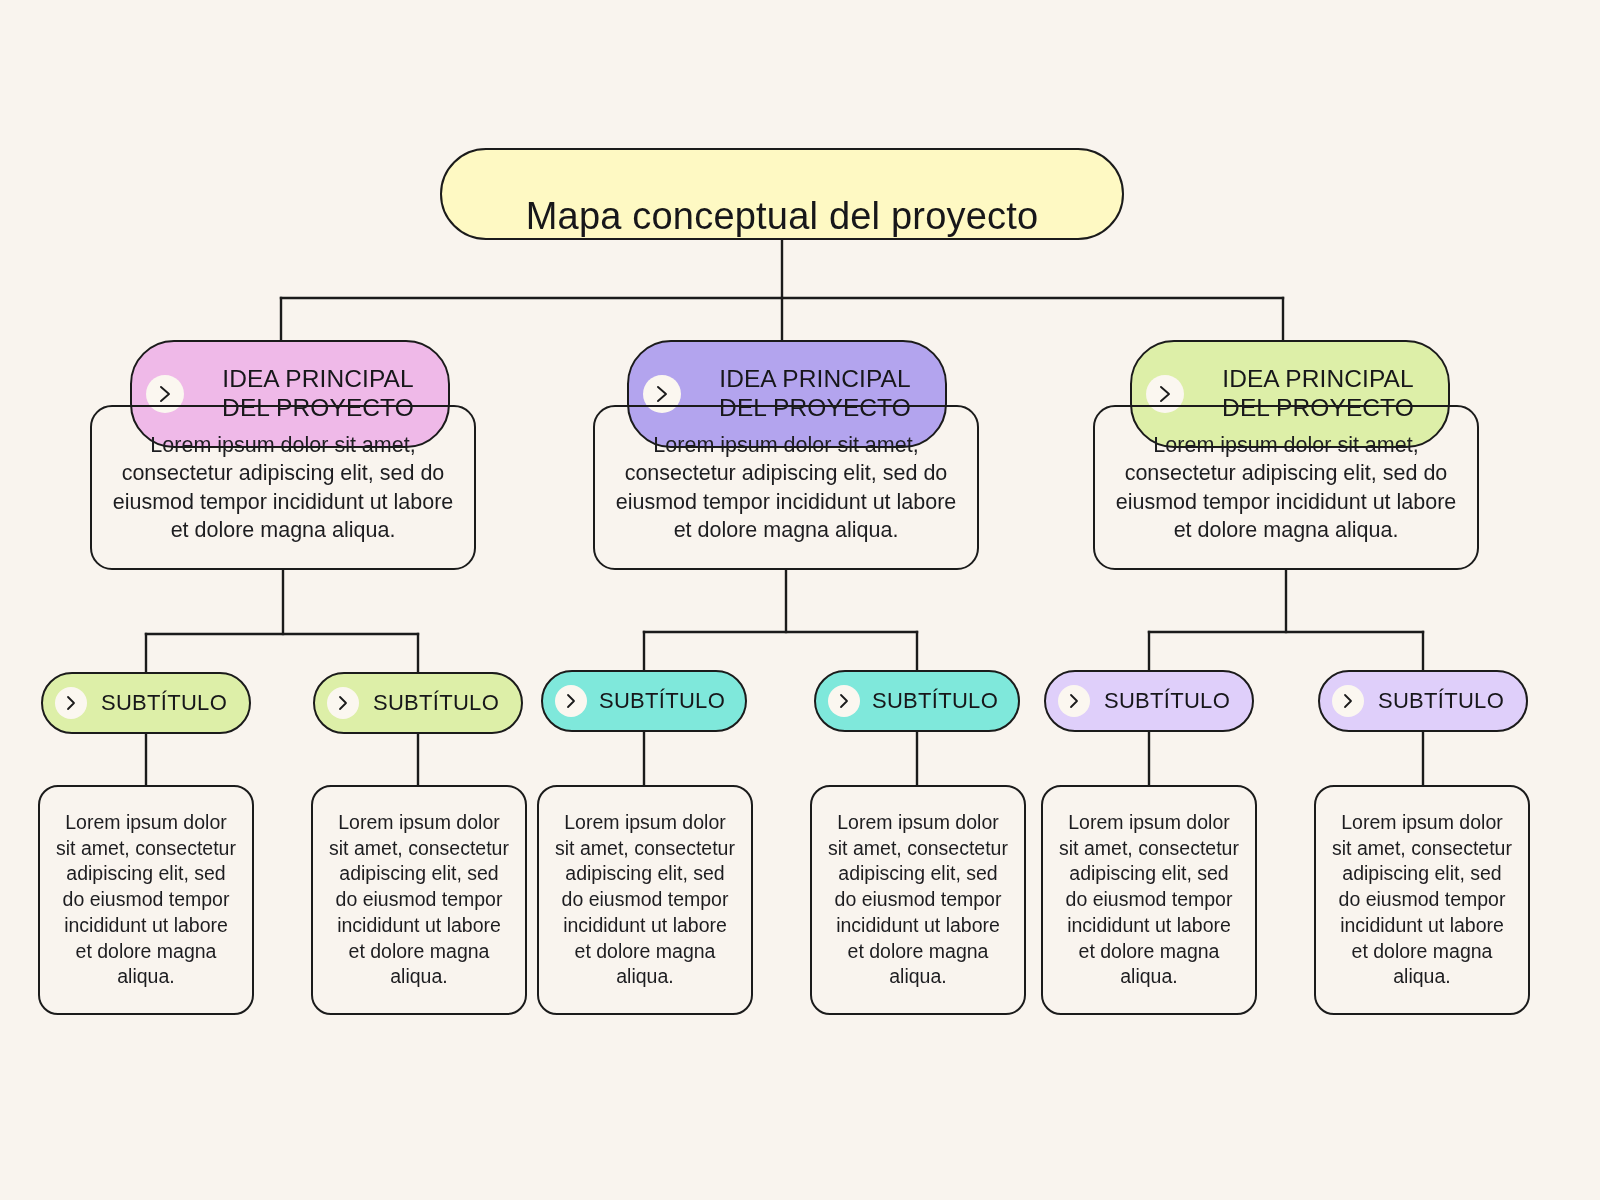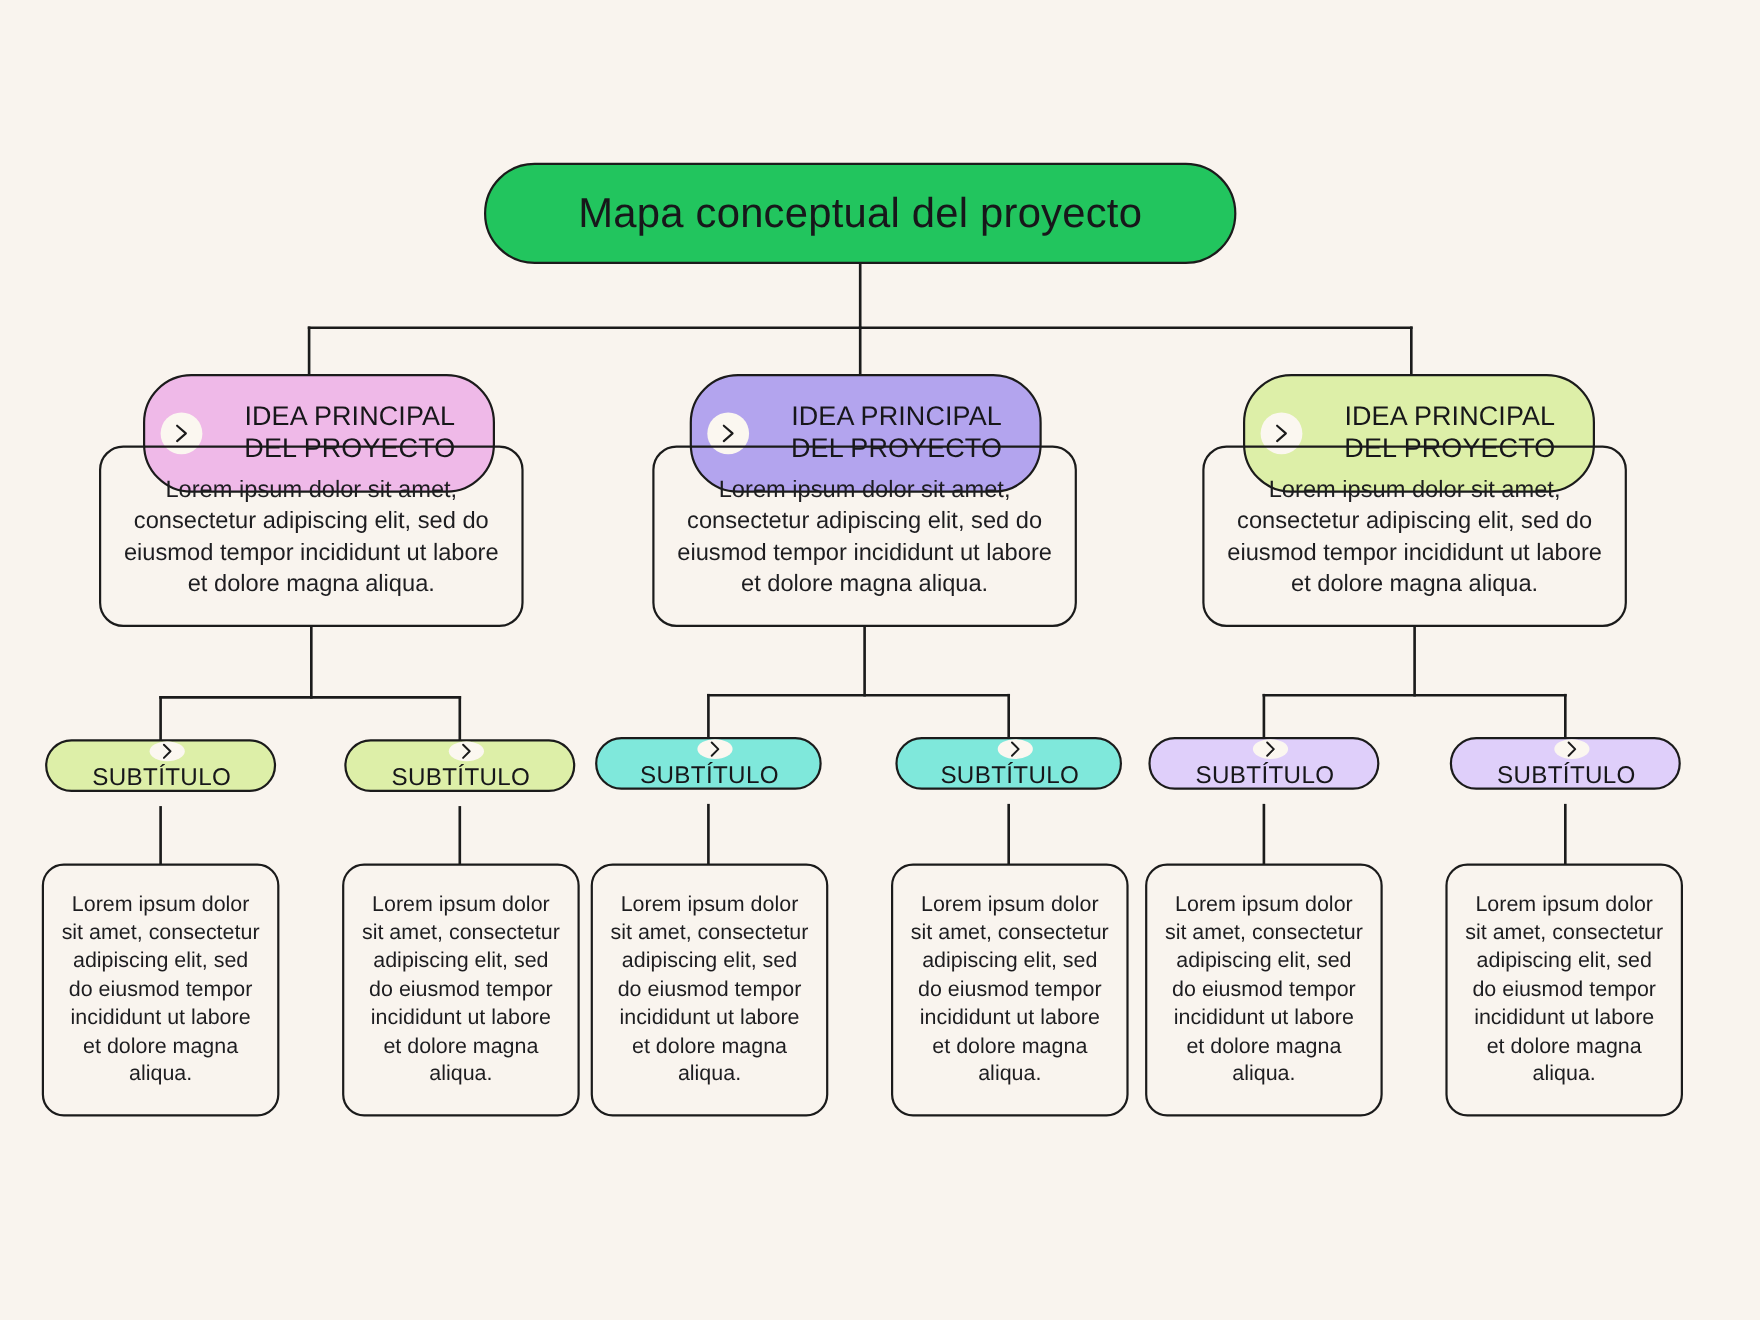--- a/index.html
+++ b/index.html
@@ -117,26 +117,25 @@
     color: #1D1D20;
     text-align: center;
   }
 
   #desc-0 { left: 90px;  top: 405px; width: 386px; height: 165px; }
   #desc-1 { left: 593px; top: 405px; width: 386px; height: 165px; }
   #desc-2 { left: 1093px;top: 405px; width: 386px; height: 165px; }
 
   
   .sub-node {
-    height: 48px;
+    height: 62px;
     border-radius: 31px;
     padding-left: 12px;
     gap: 2px;
     justify-content: flex-start;
-    flex-direction: column;
   }
   .sub-node .label {
     font-size: 22px;
     color: #17171A;
     letter-spacing: 0.3px;
     flex: 1;
     text-align: center;
     padding-right: 10px;
     white-space: nowrap;
   }
@@ -205,21 +204,21 @@
 
       <path d="M 146 734 L 146 785"></path>
       <path d="M 418 734 L 418 785"></path>
       <path d="M 644 732 L 644 785"></path>
       <path d="M 917 732 L 917 785"></path>
       <path d="M 1149 732 L 1149 785"></path>
       <path d="M 1423 732 L 1423 785"></path>
     </g>
   </svg>
 
-  <div class="node pill" id="title-node" style="background: #22c55e;">
+  <div class="node pill" id="title-node" style="background: #fef9c3; align-items: flex-end;">
     <span class="label">Mapa conceptual del proyecto</span>
   </div>
 
   <div class="node main-node" id="main-node-0" style="background: rgb(239, 185, 232);">
     <span class="chev">
       <svg width="16" height="20" viewBox="0 0 16 20">
           <path d="M4 3 L12 10 L4 17" fill="none" stroke="#1B1B1B" stroke-width="1.9" stroke-linecap="round" stroke-linejoin="round"></path>
         </svg>
     </span>
     <span class="label"><span>IDEA PRINCIPAL</span><br><span>DEL PROYECTO</span></span>

